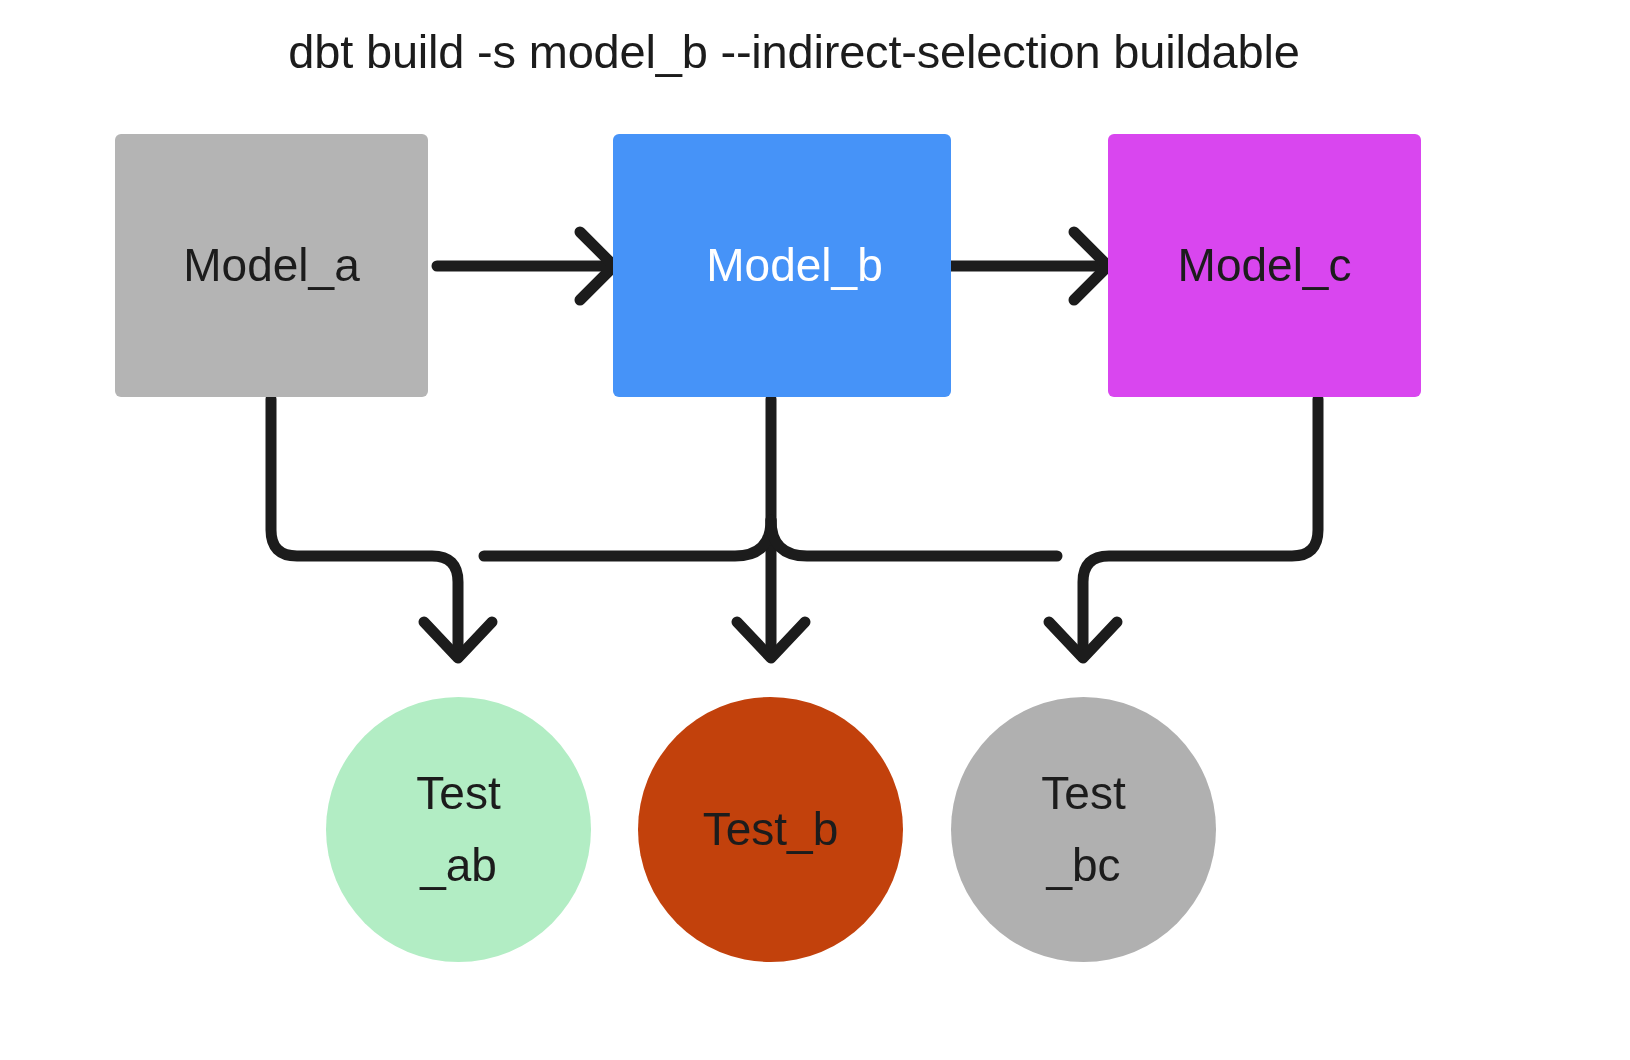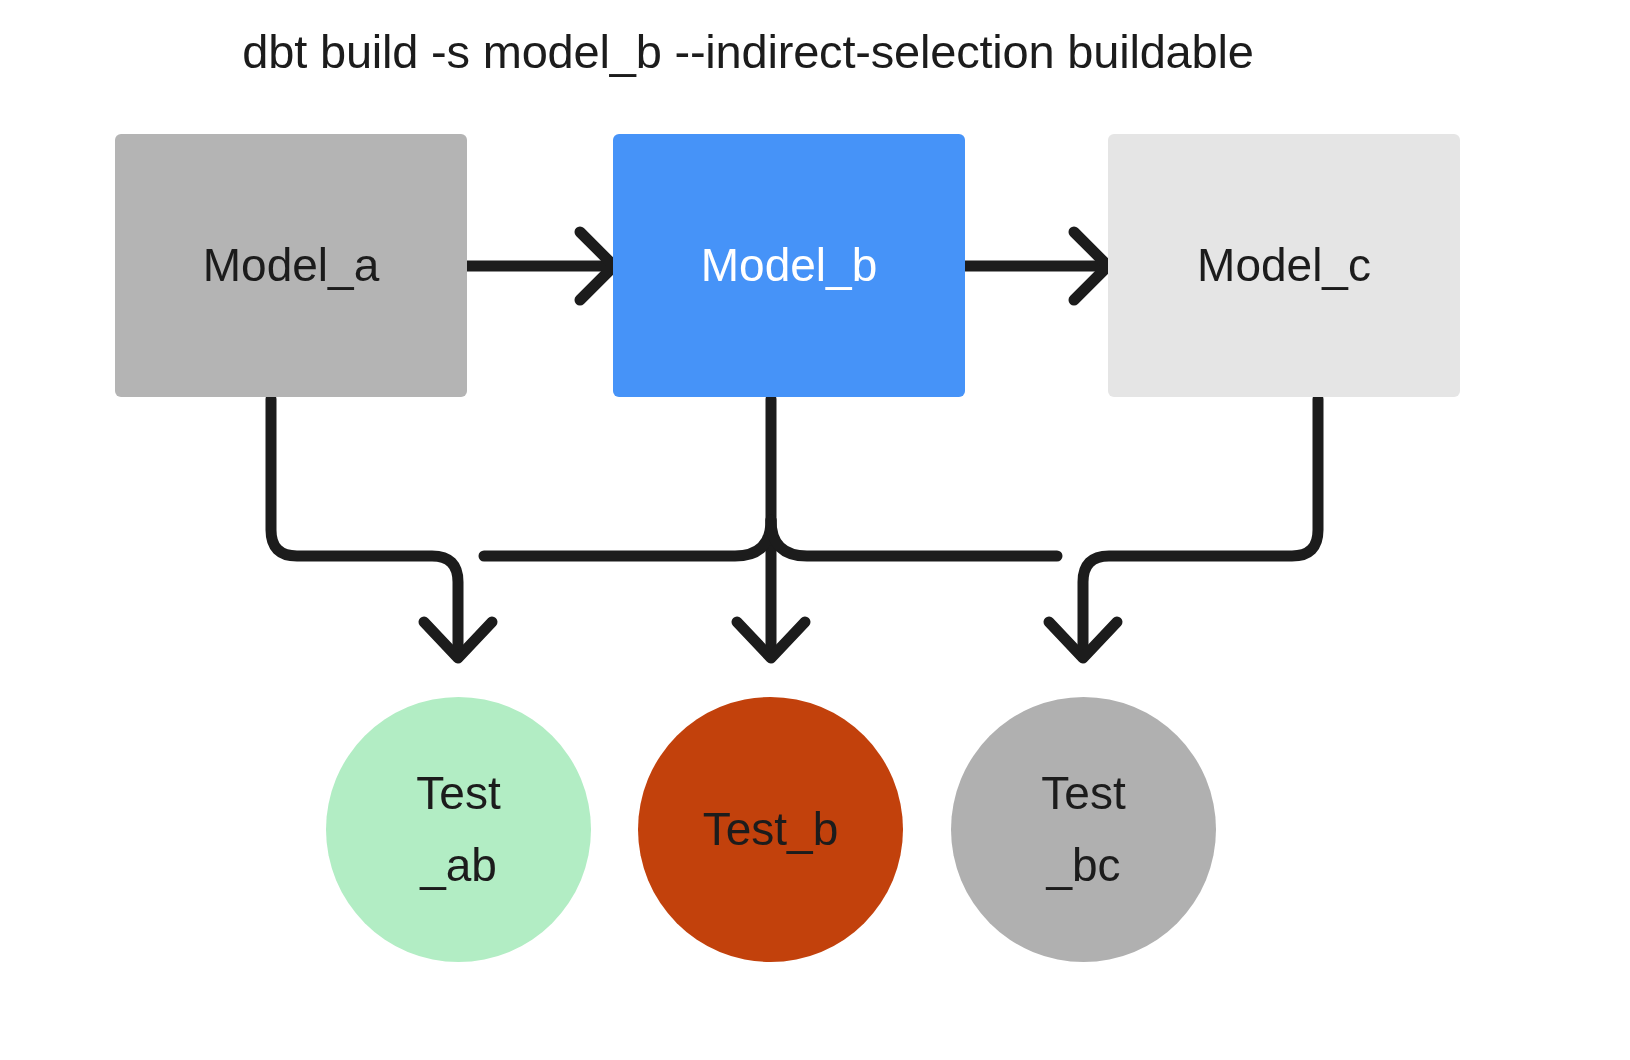--- a/index.html
+++ b/index.html
@@ -31,46 +31,47 @@
     position: absolute;
     left: 0;
     top: 24px;
     width: 1496px;
     text-align: center;
     font-size: 47px;
     font-weight: 400;
     color: #1c1c1c;
     letter-spacing: -0.2px;
     white-space: nowrap;
+    padding-left: 46px;
   }
   .node {
     position: absolute;
     display: flex;
     align-items: center;
     justify-content: center;
     text-align: center;
     color: #1c1c1c;
     font-size: 46px;
     font-weight: 400;
     line-height: 1.55;
     z-index: 3;
   }
   .node.model {
-    width: 352px;
+    width: 313px;
     height: 263px;
     border-radius: 6px;
   }
   .node.test {
     width: 265px;
     height: 265px;
     border-radius: 50%;
   }
   #node-model-a { left: 115px; top: 134px; background: #b4b4b4; }
-  #node-model-b { left: 613px; top: 134px; background: #4693f8; color: #ffffff; }
-  #node-model-c { left: 1108px; top: 134px; background: #e5e5e5; }
+  #node-model-b { left: 613px; top: 134px; background: #4693f8; color: #ffffff; padding-left: 25px; }
+  #node-model-c { left: 1108px; top: 134px; background: #d946ef; }
   #node-test-ab { left: 326px; top: 697px; background: #b2edc4; }
   #node-test-b  { left: 638px; top: 697px; background: #c2410c; }
   #node-test-bc { left: 951px; top: 697px; background: #b0b0b0; }
   .node-label { pointer-events: none; white-space: pre-line; }
 </style>
 </head>
 <body>
 
 <div id="canvas">
 

